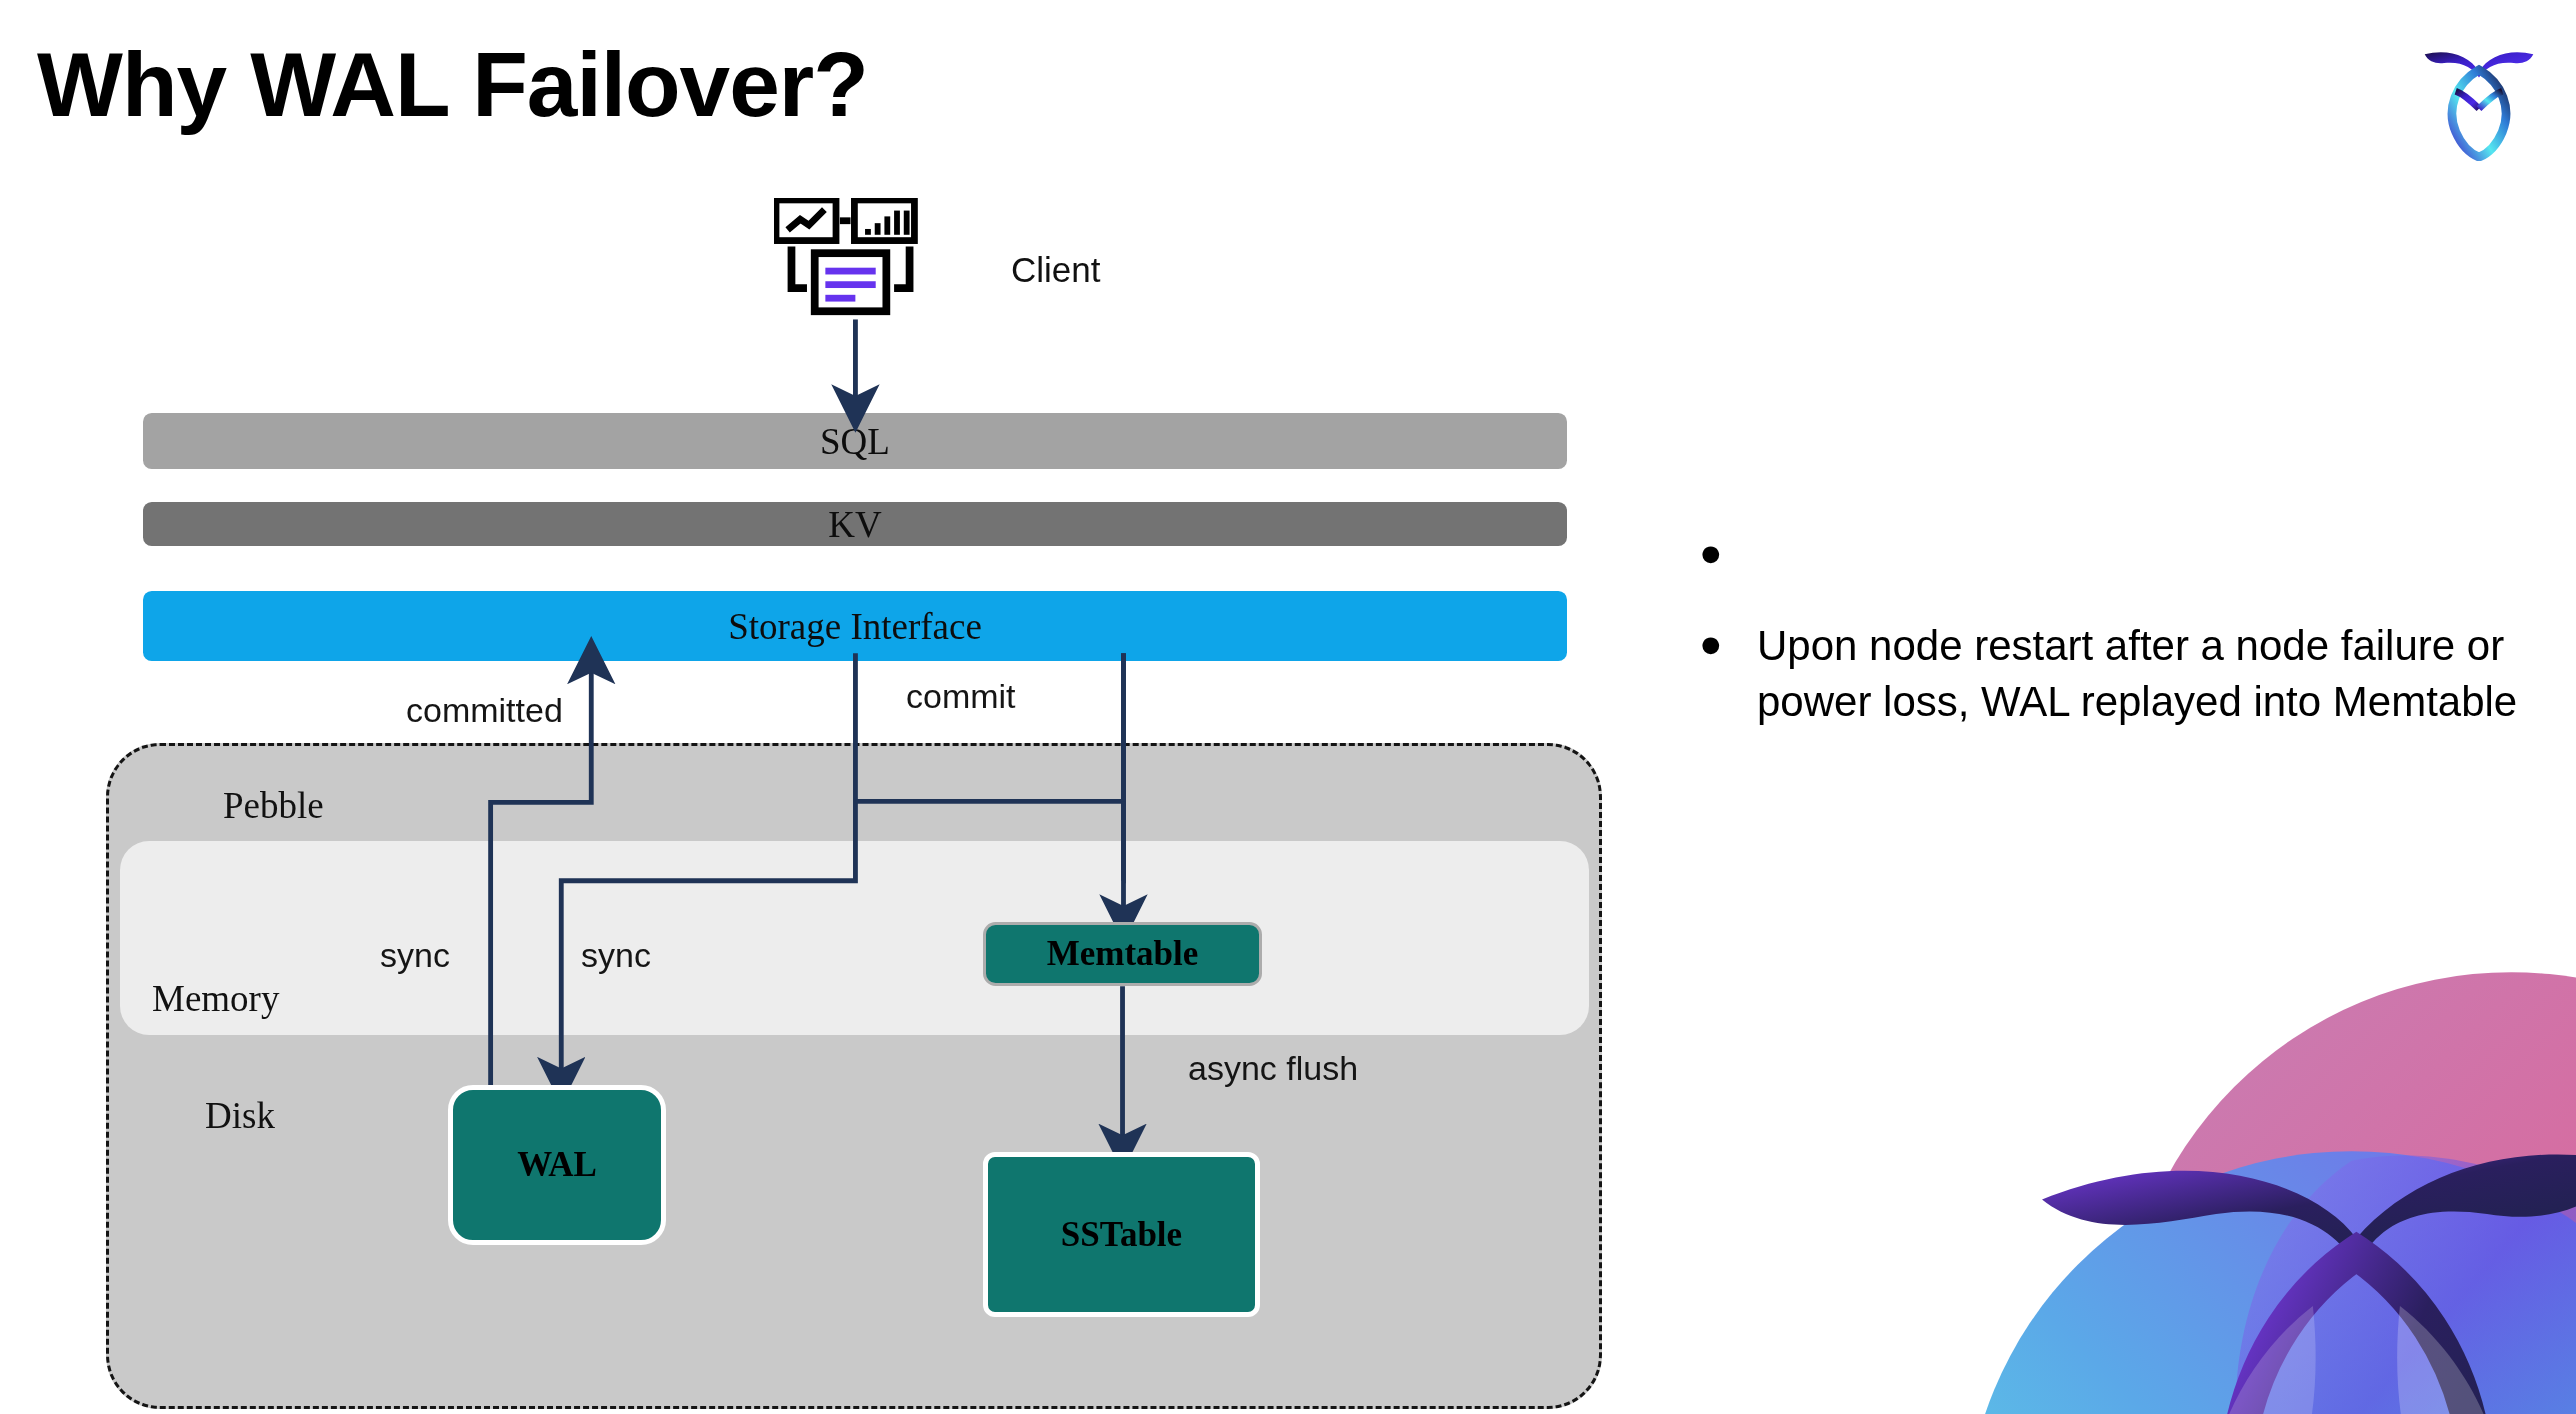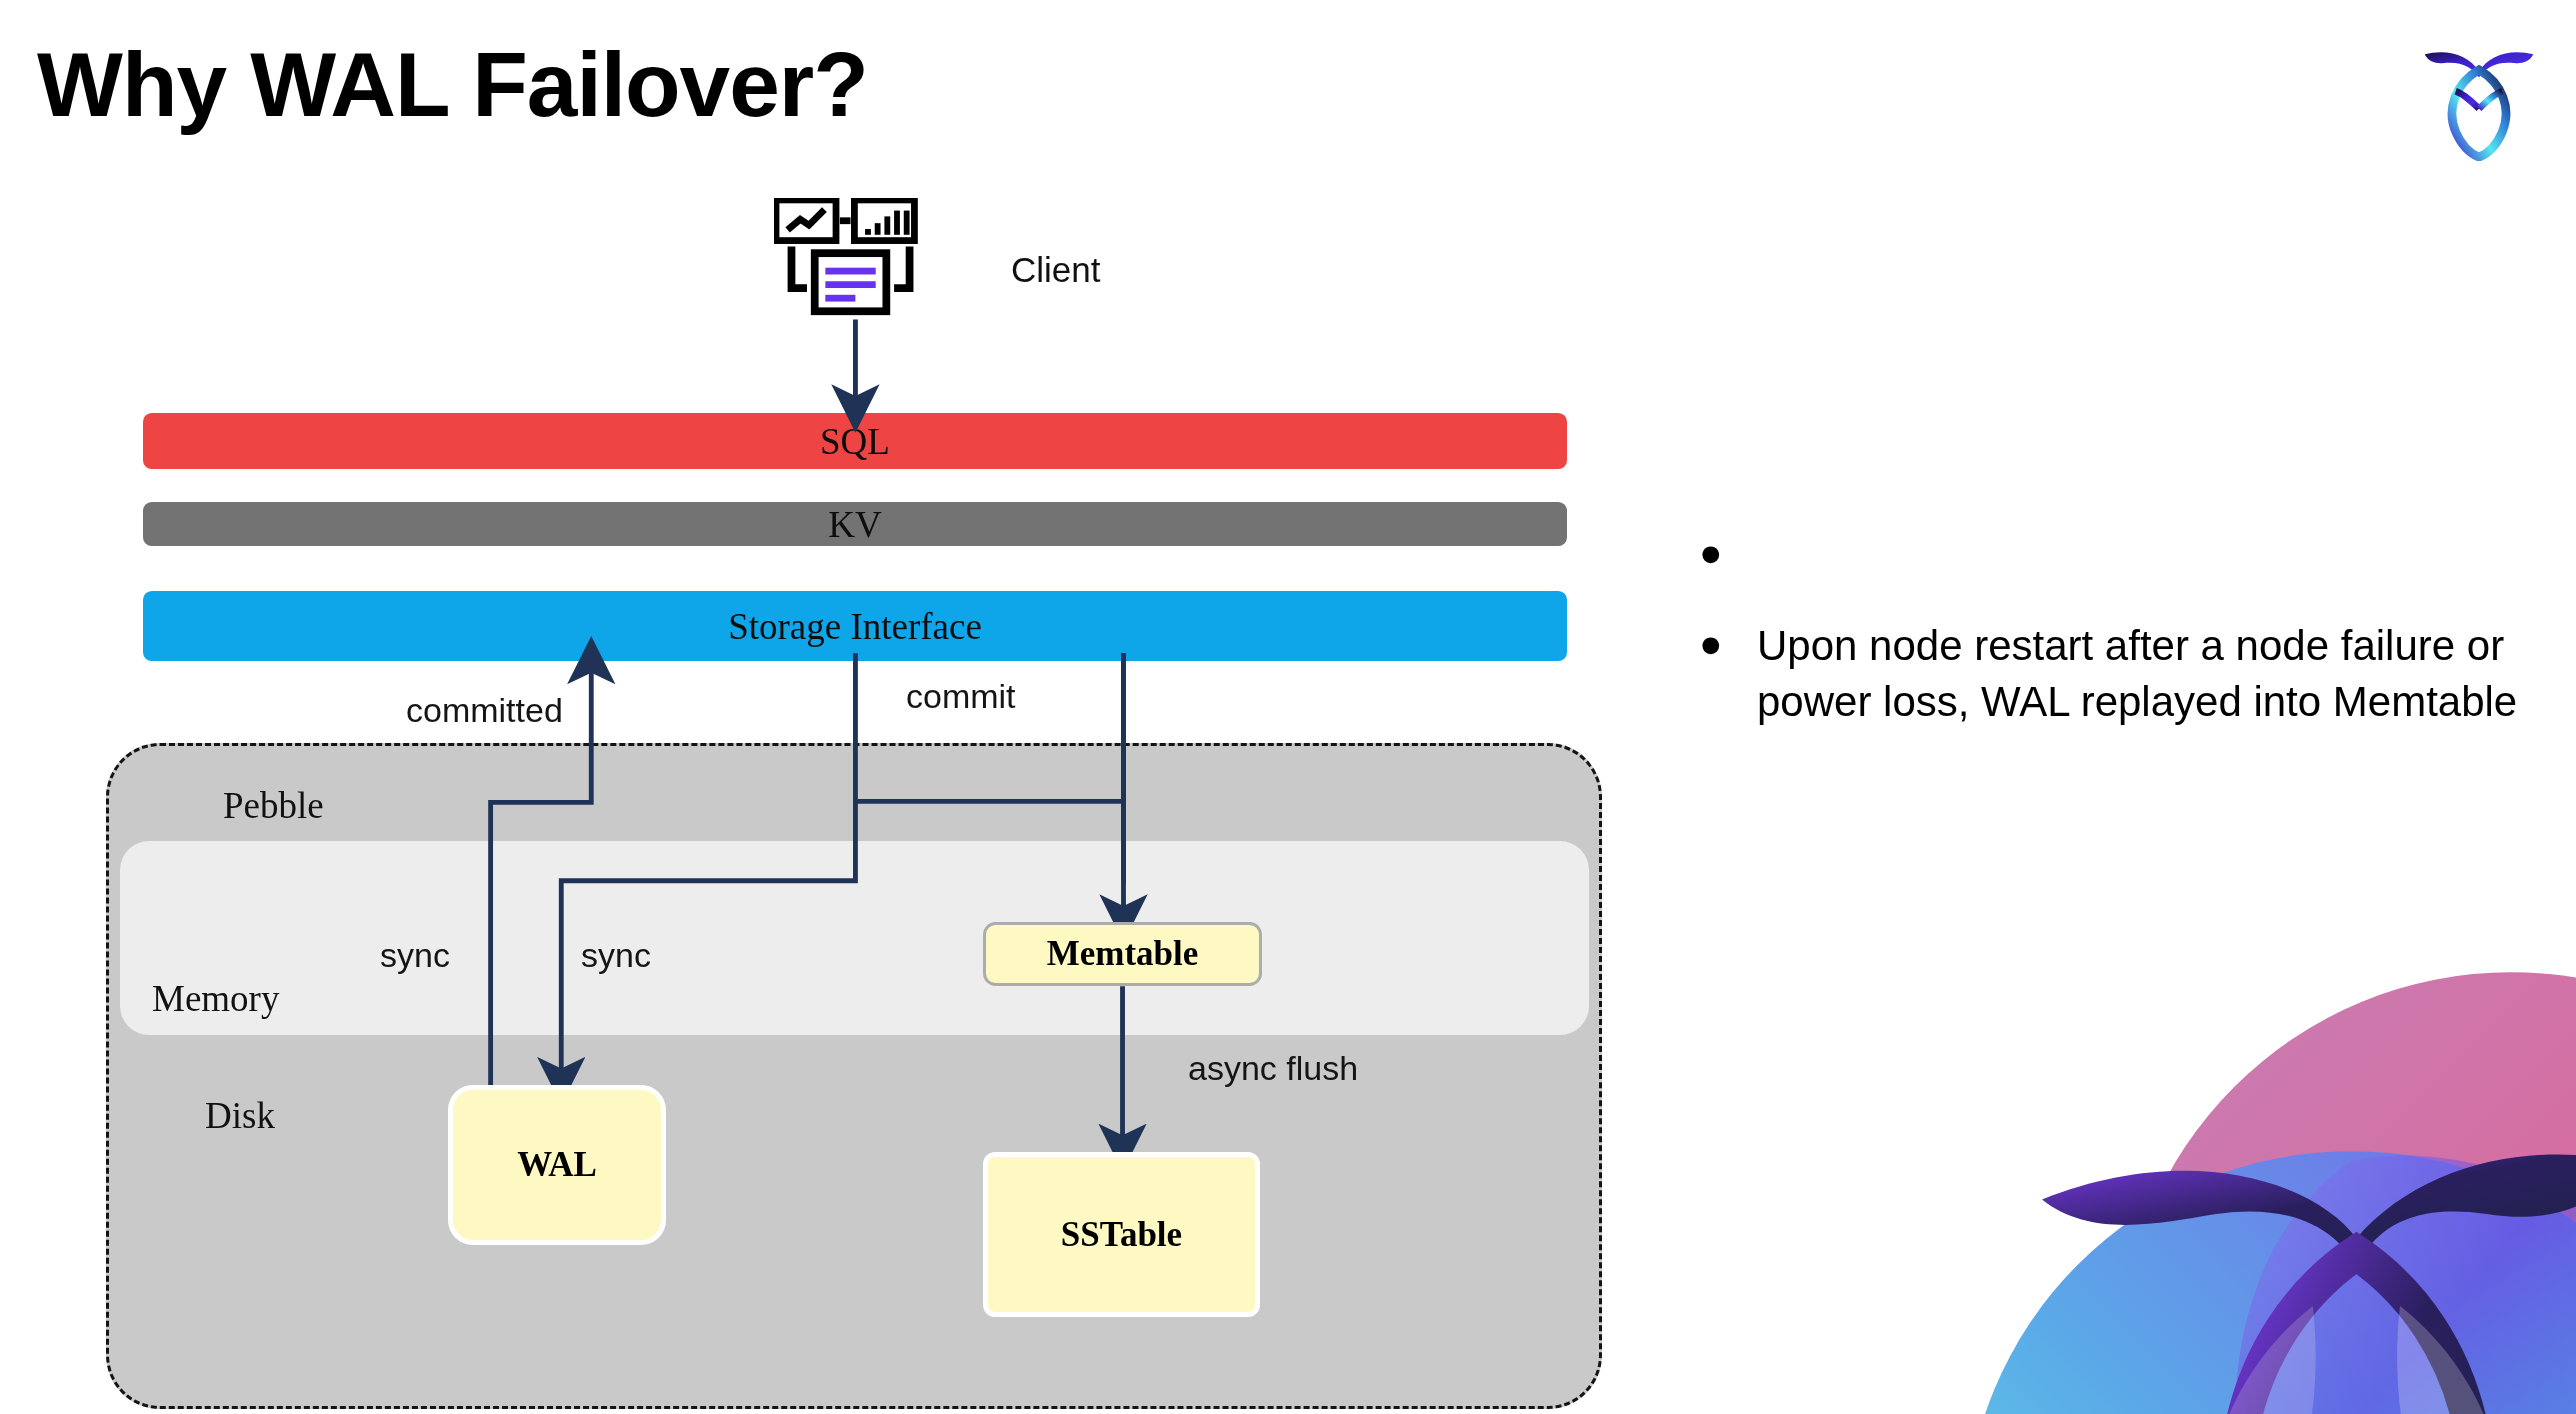--- a/index.html
+++ b/index.html
@@ -40,21 +40,21 @@
   }
 
   
   .layer{
     position:absolute;left:143px;width:1424px;
     border-radius:8.7px;
     display:flex;align-items:center;justify-content:center;
     font-family:"Liberation Serif", serif;
     font-size:37px;color:#0d0d0d;
   }
-  .layer-sql{top:413px;height:56px;background:#ef4444;}
+  .layer-sql{top:413px;height:56px;background:#a3a3a3;}
   .layer-kv{top:502px;height:44px;background:#737373;}
   .layer-si{top:591px;height:70px;background:#0ea5e9;}
 
   
   .pebble-box{
     position:absolute;left:106px;top:743px;width:1496px;height:666px;
     background:#C9C9C9;
     border:3.9px dashed #141414;
     border-radius:54px;
     box-sizing:border-box;
@@ -75,21 +75,21 @@
   }
   .disk-label{
     position:absolute;left:205px;top:1094px;
     font-family:"Liberation Serif", serif;
     font-size:37px;color:#111;
   }
 
   
   .node{
     position:absolute;
-    background:#fef9c3;
+    background:#0f766e;
     display:flex;align-items:center;justify-content:center;
     font-family:"Liberation Serif", serif;
     font-weight:bold;color:#000;
     box-sizing:border-box;
   }
   .node-memtable{
     left:983px;top:922px;width:279px;height:64px;
     border:3.9px solid #ACACAC;border-radius:12.6px;font-size:35px;
   }
   .node-wal{

